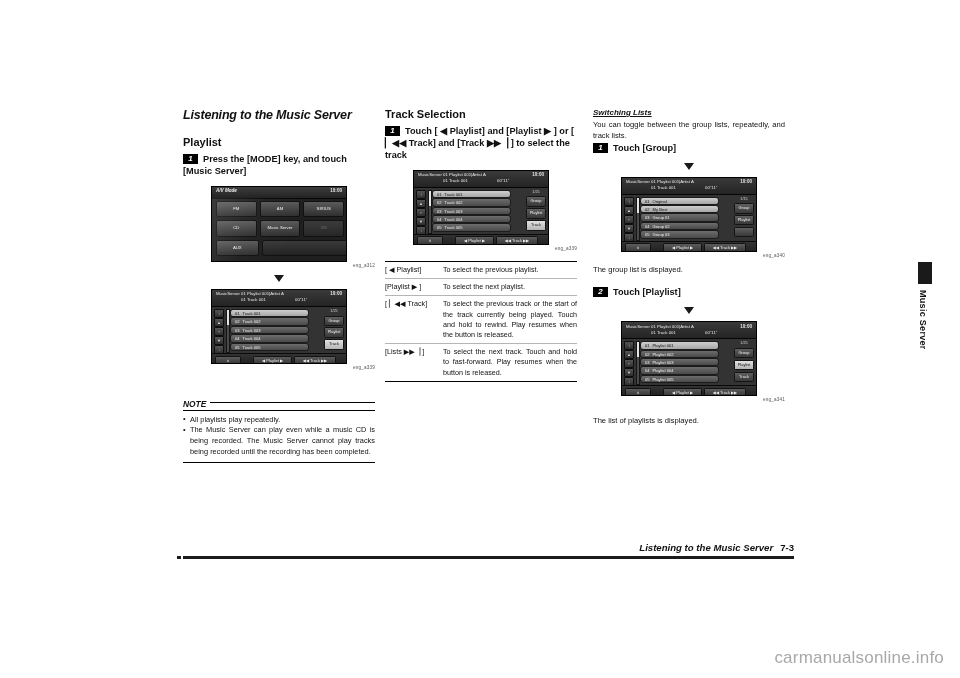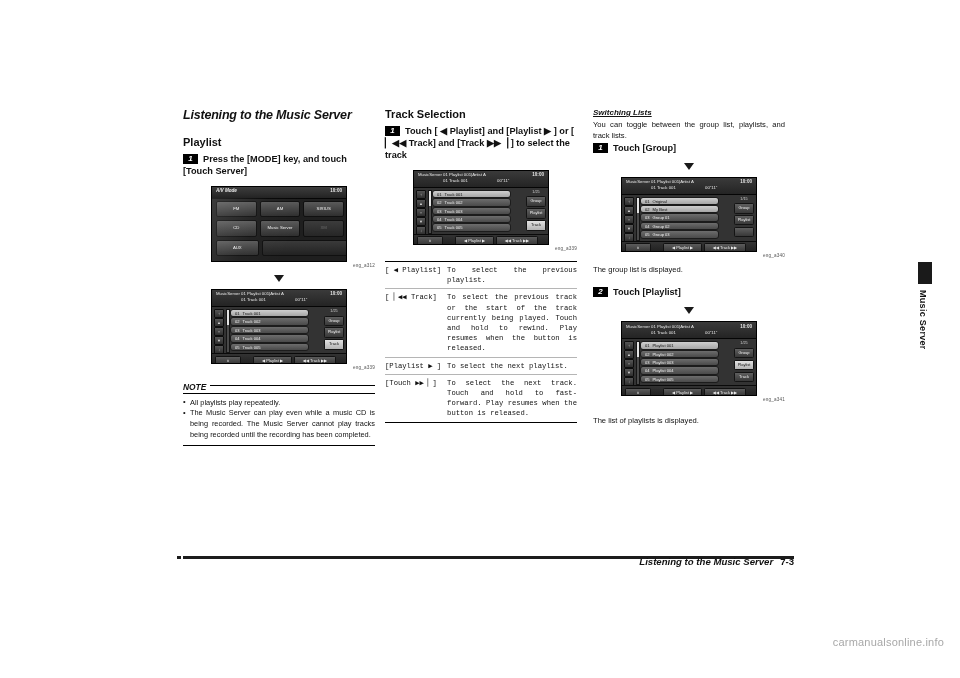--- a/index.html
+++ b/index.html
@@ -283,21 +283,21 @@
   .av-btn.wide { flex: none; width: 40.6px; }
   .av-blank { flex: none; width: 84px; height: 14.5px;
               background: linear-gradient(#3a3a3a,#222); border: 0.5px solid #101010;
               border-radius: 2px; }
   .av-sheen { position: absolute; left: 0; top: 11px; width: 136px; height: 65px;
               background: linear-gradient(115deg, rgba(255,255,255,0.13) 0%,
                           rgba(255,255,255,0.02) 34%, rgba(255,255,255,0) 60%);
               pointer-events: none; }
 
   
-  .note-wrap { margin-top: 12px; }
+  .note-wrap { margin-top: 29px; }
   .note-title-row {
     display: flex; align-items: center; gap: 4px;
     border-bottom: 1px solid #000;
     padding-bottom: 1px;
     margin-bottom: 4px;
   }
   .note-title {
     font-size: 8.4px; font-weight: bold; font-style: italic;
   }
   .note-title-rule { flex: 1; height: 1px; background: #000; margin-bottom: 2px; }
@@ -311,21 +311,21 @@
     margin-bottom: 0px;
   }
   .note-list li:before {
     content: "\2022";
     position: absolute; left: 0; top: -0.5px;
     font-size: 7.4px;
   }
   .note-end-rule { height: 1px; background: #000; margin-top: 5px; }
 
   
-  .spec-table { width: 100%; border-collapse: collapse; margin-top: 10px; font-family: Liberation Mono, monospace; }
+  .spec-table { width: 100%; border-collapse: collapse; margin-top: 10px; }
   .spec-table td {
     font-size: 7.2px;
     line-height: 1.42;
     vertical-align: top;
     padding: 3px 0 3px 0;
     border-bottom: 0.7px solid #b5b5b5;
     text-align: justify;
   }
   .spec-table tr:first-child td { border-top: 1px solid #000; }
   .spec-table tr:last-child td { border-bottom: 1px solid #000; }
@@ -357,56 +357,56 @@
     width: 611px; height: 2.5px;
     background: #1c1c1c;
   }
   .footer-rule:before {
     content: "";
     position: absolute; left: -6px; top: 0;
     width: 4px; height: 2.5px; background: #1c1c1c;
   }
   .footer-text {
     position: absolute;
-    right: 166px; top: 556px;
+    right: 166px; top: 542px;
     font-size: 9.6px;
     font-weight: bold;
     font-style: italic;
     white-space: nowrap;
   }
   .footer-page {
     font-style: normal;
     font-weight: bold;
     font-size: 9.6px;
     margin-left: 7px;
   }
 
   
   .watermark {
     position: absolute;
-    right: 16px; bottom: 30px;
-    font-size: 11px;
+    right: 16px; bottom: 10px;
+    font-size: 17px;
     color: #a8a8a8;
     letter-spacing: 0.2px;
   }
 </style>
 </head>
 <body>
 
 <div class="page">
 
   <div class="col" id="col-left">
 
     <h1 class="chapter-title">Listening to the Music Server</h1>
 
 
     <div class="sub-head">Playlist</div>
 
     <div class="step">
-      <span class="step-num">1</span><span>Press the [MODE] key, and touch [Touch Server]</span>
+      <span class="step-num">1</span><span>Press the [MODE] key, and touch [Music Server]</span>
     </div>
 
     <div class="figure">
       <div class="avmode">
         <div class="av-head">
           <span class="ttl">A/V Mode</span>
           <span class="clk">10:00</span>
         </div>
         <div class="av-grid">
           <div class="av-row">
@@ -538,40 +538,40 @@
       <div class="fig-caption">eng_a339</div>
     </div>
 
     <table class="spec-table">
       <tbody>
           <tr>
         <td class="key">[ ◀ Playlist]</td>
         <td>To select the previous playlist.</td>
       </tr>
       <tr>
+        <td class="key">[Playlist ▶ ]</td>
+        <td>To select the next playlist.</td>
+      </tr>
+      <tr>
         <td class="key">[ ▏◀◀ Track]</td>
         <td>To select the previous track or the start of the track currently being played. Touch and hold to rewind. Play resumes when the button is released.</td>
       </tr>
       <tr>
-        <td class="key">[Playlist ▶ ]</td>
-        <td>To select the next playlist.</td>
-      </tr>
-      <tr>
-        <td class="key">[Touch ▶▶▕ ]</td>
+        <td class="key">[Lists ▶▶▕ ]</td>
         <td>To select the next track. Touch and hold to fast-forward. Play resumes when the button is released.</td>
       </tr>
     </tbody>
       </table>
 
   </div>
 
   <div class="col" id="col-right">
 
     <div class="sub-head-r">Switching Lists</div>
-    <p class="body-text">You can toggle between the group list, playlists, and track lists.</p>
+    <p class="body-text">You can toggle between the group lists, repeatedly, and track lists.</p>
 
     <div class="step" style="margin-top:1px">
       <span class="step-num">1</span><span>Touch [Group]</span>
     </div>
 
     <div class="arrow-down"><i></i></div>
 
     <div class="figure">
       <div class="lcd">
         <div class="lcd-head">

